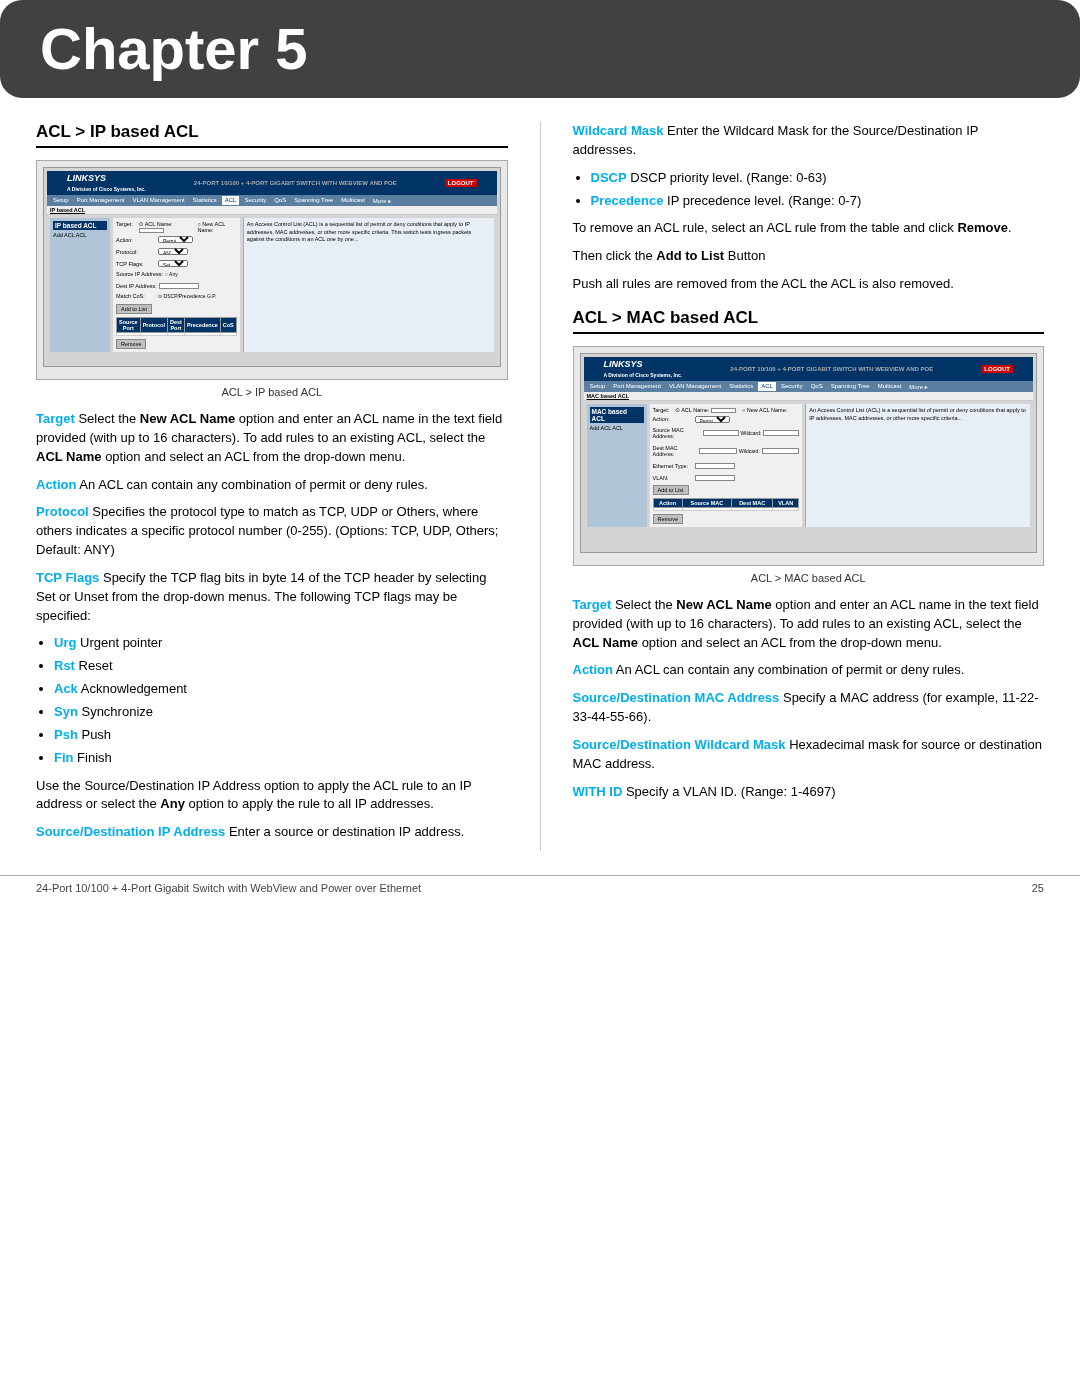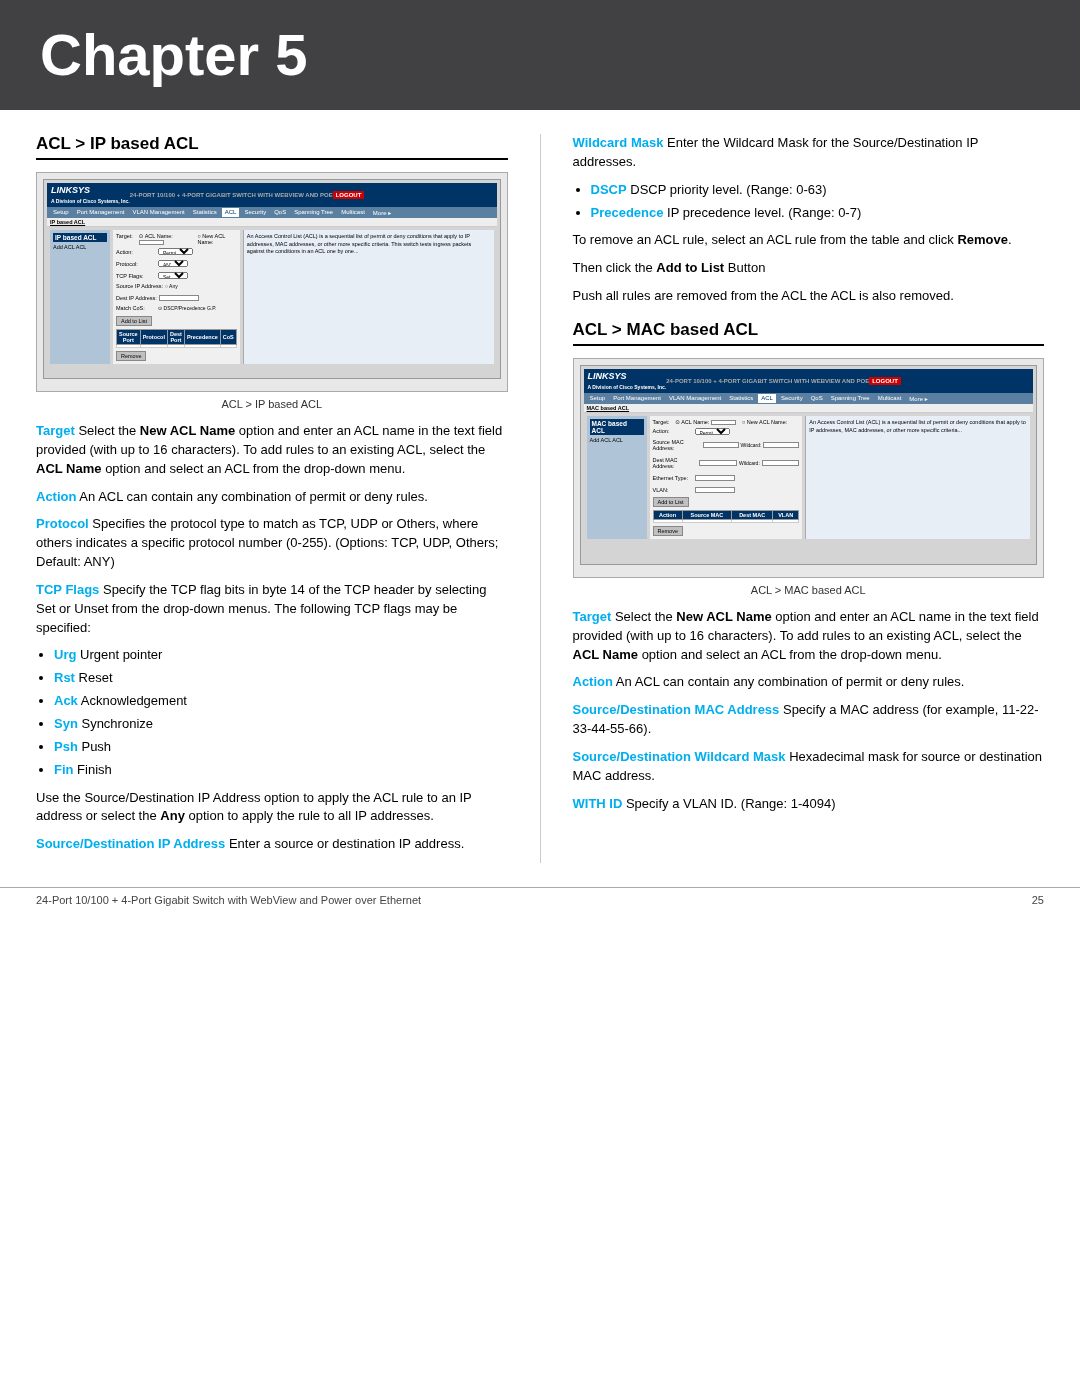--- a/index.html
+++ b/index.html
@@ -11,22 +11,23 @@
       width: 1080px;
       min-height: 1397px;
     }
 
     
     .page-header {
       background: #414042;
       display: flex;
       align-items: center;
       justify-content: space-between;
-      padding: 26px 40px;
+      padding: 20px 40px;
       min-height: 90px;
+      border-radius: 22px;
     }
     .chapter-title {
       color: #fff;
       font-size: 58px;
       font-weight: bold;
       line-height: 1;
     }
     .section-title {
       color: #fff;
       font-size: 26px;
@@ -99,24 +100,25 @@
     .linksys-ui {
       background: #d4d4d4;
       border: 1px solid #999;
       font-size: 7px;
       padding: 3px;
       min-height: 200px;
     }
     .ls-header {
       background: #003366;
       color: #fff;
-      padding: 2px 4px;
+      padding: 2px 20px;
       font-size: 7px;
       font-weight: bold;
       display: flex;
+      justify-content: space-between;
       align-items: center;
     }
     .ls-logo {
       color: #fff;
       font-size: 9px;
       font-weight: bold;
       font-style: italic;
     }
     .ls-nav {
       background: #5a7fa0;
@@ -512,21 +514,21 @@
       <span>  Specify a MAC address (for example, 11-22-33-44-55-66).</span>
     </p>
 
     <p>
       <span class="cyan-label">Source/Destination Wildcard Mask</span>
       <span>  Hexadecimal mask for source or destination MAC address.</span>
     </p>
 
     <p>
       <span class="cyan-label">WITH ID</span>
-      <span>  Specify a VLAN ID. (Range: 1-4094)</span>
+      <span>  Specify a VLAN ID. (Range: 1-4697)</span>
     </p>
 
   </div>
 </div>
 
 <div class="page-footer">
   <span>24-Port 10/100 + 4-Port Gigabit Switch with WebView and Power over Ethernet</span>
   <span>25</span>
 </div>
 

